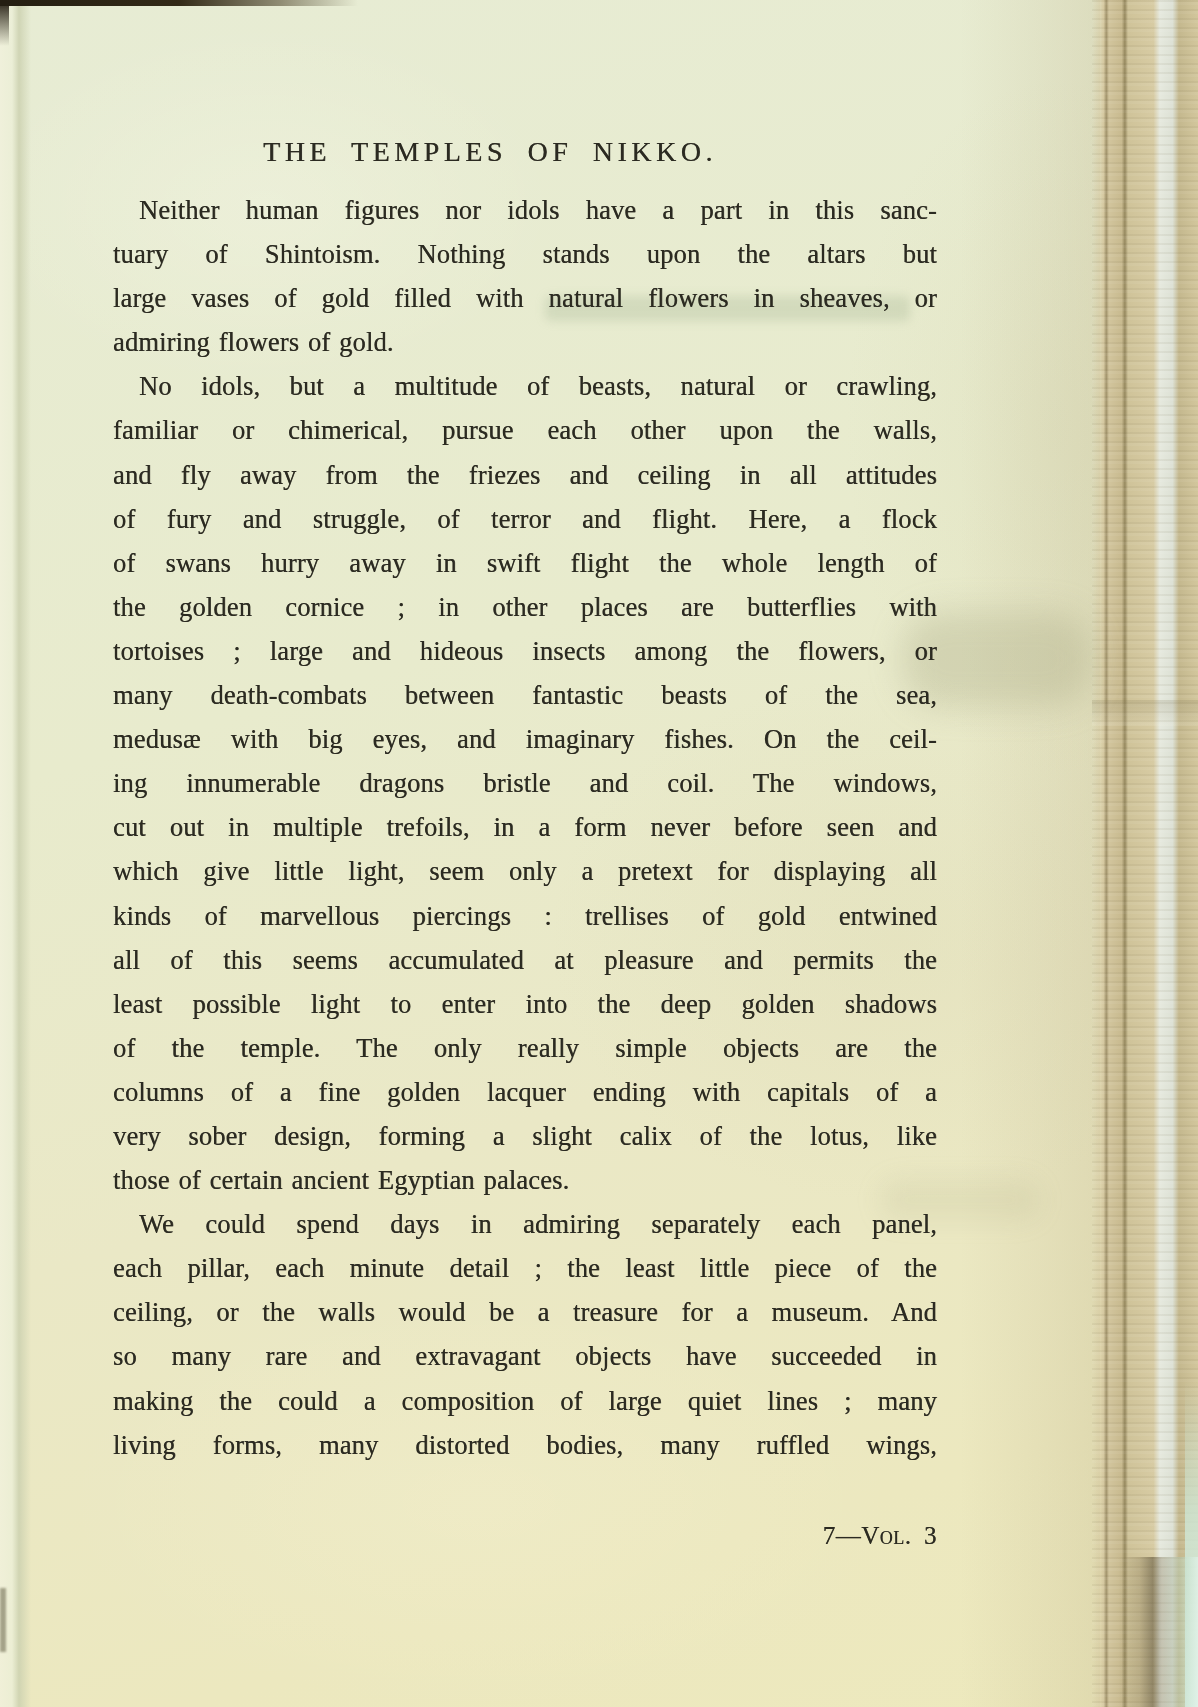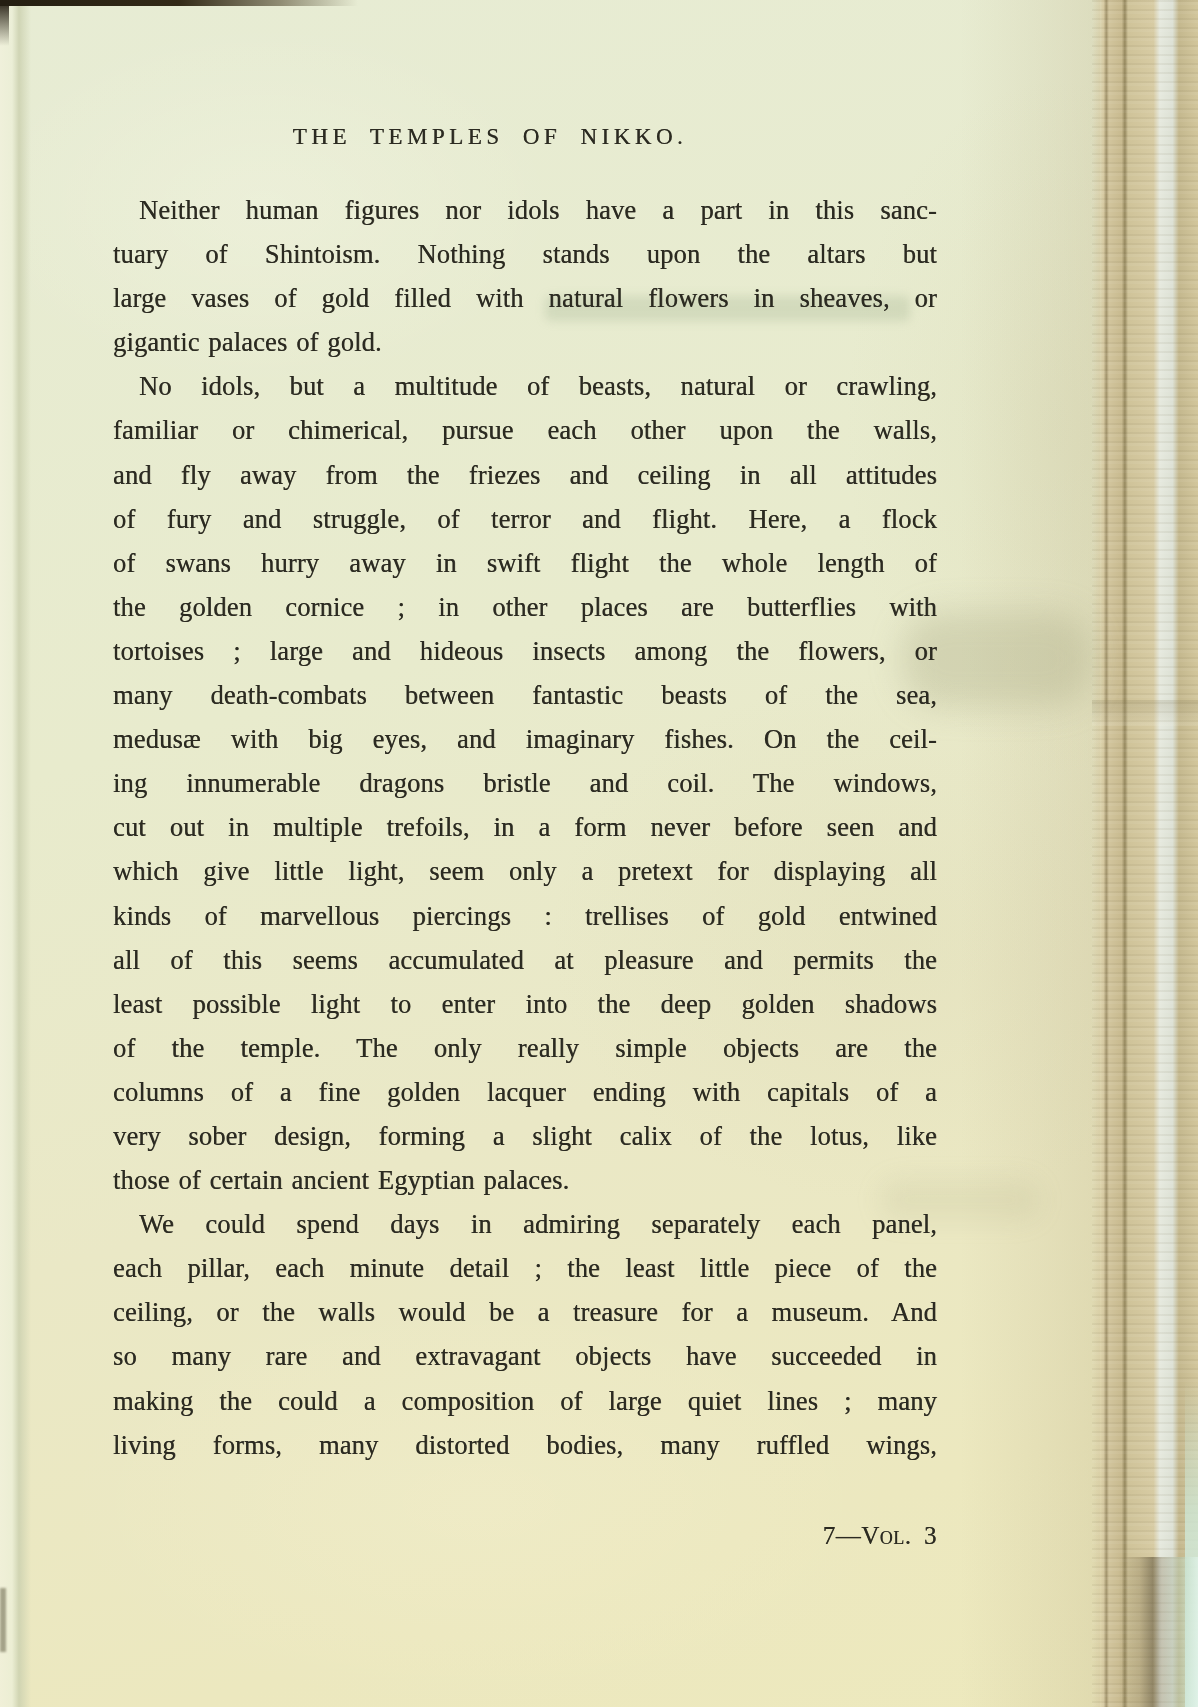--- a/index.html
+++ b/index.html
@@ -60,22 +60,22 @@
   .ghost-a{position:absolute;left:545px;top:296px;width:365px;height:25px;border-radius:6px;
     background:rgba(138,158,124,0.22);filter:blur(5px);}
   .ghost-b{position:absolute;left:902px;top:612px;width:190px;height:95px;border-radius:40px;
     background:rgba(150,150,112,0.26);filter:blur(16px);}
   .ghost-c{position:absolute;left:880px;top:1180px;width:160px;height:40px;border-radius:20px;
     background:rgba(160,160,120,0.14);filter:blur(12px);}
 
   
   .ink{color:#2b2a21;text-shadow:0.35px 0 0 rgba(43,42,33,0.75);}
   .header-title{
-    position:absolute;left:240px;top:124px;width:500px;text-align:center;
-    font-size:23px;letter-spacing:4.5px;word-spacing:9px;font-weight:normal;
+    position:absolute;left:240px;top:136px;width:500px;text-align:center;
+    font-size:28px;letter-spacing:4.5px;word-spacing:9px;font-weight:normal;
   }
   .page-number{
     position:absolute;left:113px;top:134px;width:824px;text-align:right;
     font-size:26px;letter-spacing:1px;
   }
   .body-text{
     position:absolute;left:113px;top:188px;width:824px;
     font-size:26.5px;line-height:44.1px;letter-spacing:0.15px;word-spacing:2px;
   }
   .line{text-align:justify;text-align-last:justify;white-space:normal;}
@@ -106,21 +106,21 @@
   <div class="ghost-b"></div>
   <div class="ghost-c"></div>
 
   <div class="header-title ink">THE TEMPLES OF NIKKO.</div>
 
 
   <div class="body-text ink">
       <div class="line indent">Neither human figures nor idols have a part in this sanc-</div>
       <div class="line">tuary of Shintoism. Nothing stands upon the altars but</div>
       <div class="line">large vases of gold filled with natural flowers in sheaves, or</div>
-      <div class="line short">gigantic palaces of gold.</div>
+      <div class="line short">admiring flowers of gold.</div>
       <div class="line indent">No idols, but a multitude of beasts, natural or crawling,</div>
       <div class="line">familiar or chimerical, pursue each other upon the walls,</div>
       <div class="line">and fly away from the friezes and ceiling in all attitudes</div>
       <div class="line">of fury and struggle, of terror and flight. Here, a flock</div>
       <div class="line">of swans hurry away in swift flight the whole length of</div>
       <div class="line">the golden cornice ; in other places are butterflies with</div>
       <div class="line">tortoises ; large and hideous insects among the flowers, or</div>
       <div class="line">many death-combats between fantastic beasts of the sea,</div>
       <div class="line">medusæ with big eyes, and imaginary fishes. On the ceil-</div>
       <div class="line">ing innumerable dragons bristle and coil. The windows,</div>

